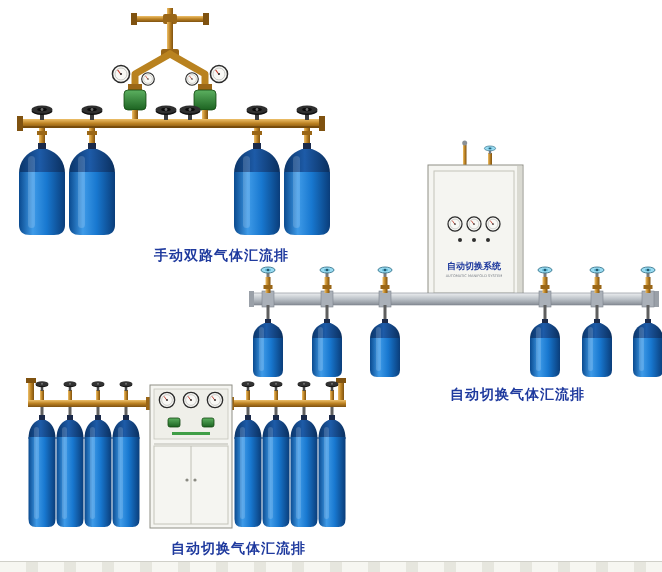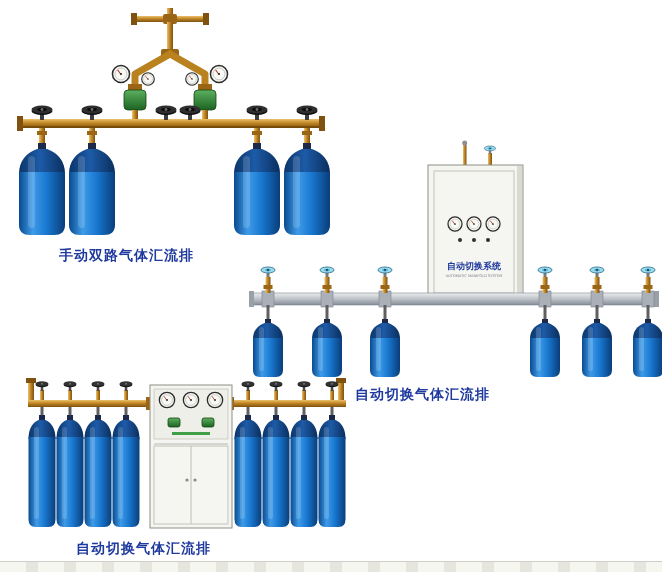--- a/index.html
+++ b/index.html
@@ -1,20 +1,20 @@
 <!DOCTYPE html>
 <html style="--page-bg: #ffffff; --caption-blue: #1f3a9e; --pipe-brass: #bb8122; --pipe-brass-dark: #7f5210; --cylinder-blue: #1878d0; --cylinder-blue-dark: #0a3d7a; --regulator-green: #2e8b37; --handwheel-black: #141414; --handwheel-cyan: #9adcf2; --cabinet-white: #f5f5f1; --cabinet-border: #8f8f86; --rail-silver: #bcc2c8;"><head>
 <meta charset="utf-8">
 <style>
   *{margin:0;padding:0;box-sizing:border-box}
   html,body{background:#fff}
   body{font-family:"DejaVu Sans",sans-serif}
   .stage{position:relative;width:662px;height:572px;background:var(--page-bg,#ffffff);overflow:hidden}
   .product-svg{position:absolute}
-  .caption{position:absolute;width:230px;text-align:left;font-size:14px;font-weight:bold;
+  .caption{position:absolute;width:230px;text-align:right;font-size:14px;font-weight:bold;
            color:var(--caption-blue,#1f3a9e);letter-spacing:1px;font-family:"DejaVu Sans",sans-serif}
   .cutoff{position:absolute;left:0;top:561px;width:662px;height:11px;border-top:1px solid #cfcfc8;
           background:repeating-linear-gradient(90deg,#f6f6f1 0 26px,#e6e6de 26px 38px)}
   
   .brass{fill:url(#brassGrad)}
   .brassV{fill:url(#brassGradV)}
   .nut{fill:#9a6616}
   .capD{fill:#7f5210}
   .brassStroke{stroke:#b9821f;stroke-width:7;fill:none;stroke-linecap:round;stroke-linejoin:round}
   .green{fill:url(#greenGrad);stroke:#11470f;stroke-width:0.8}

